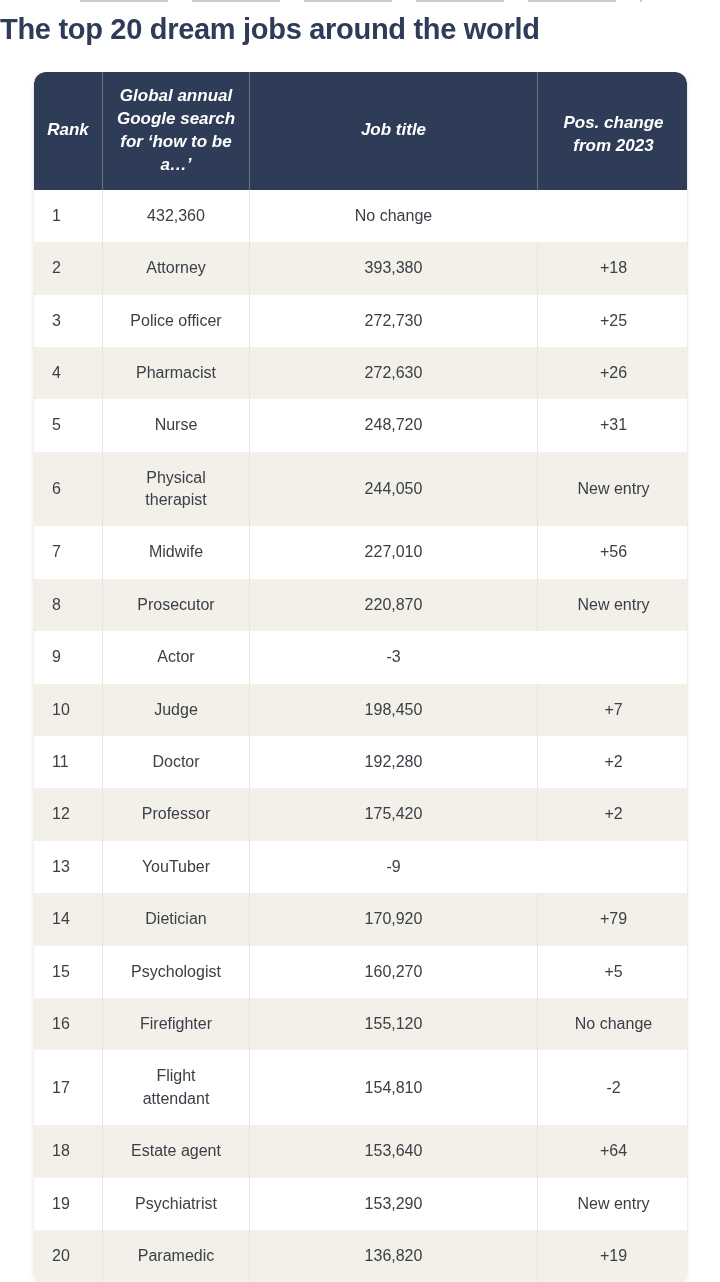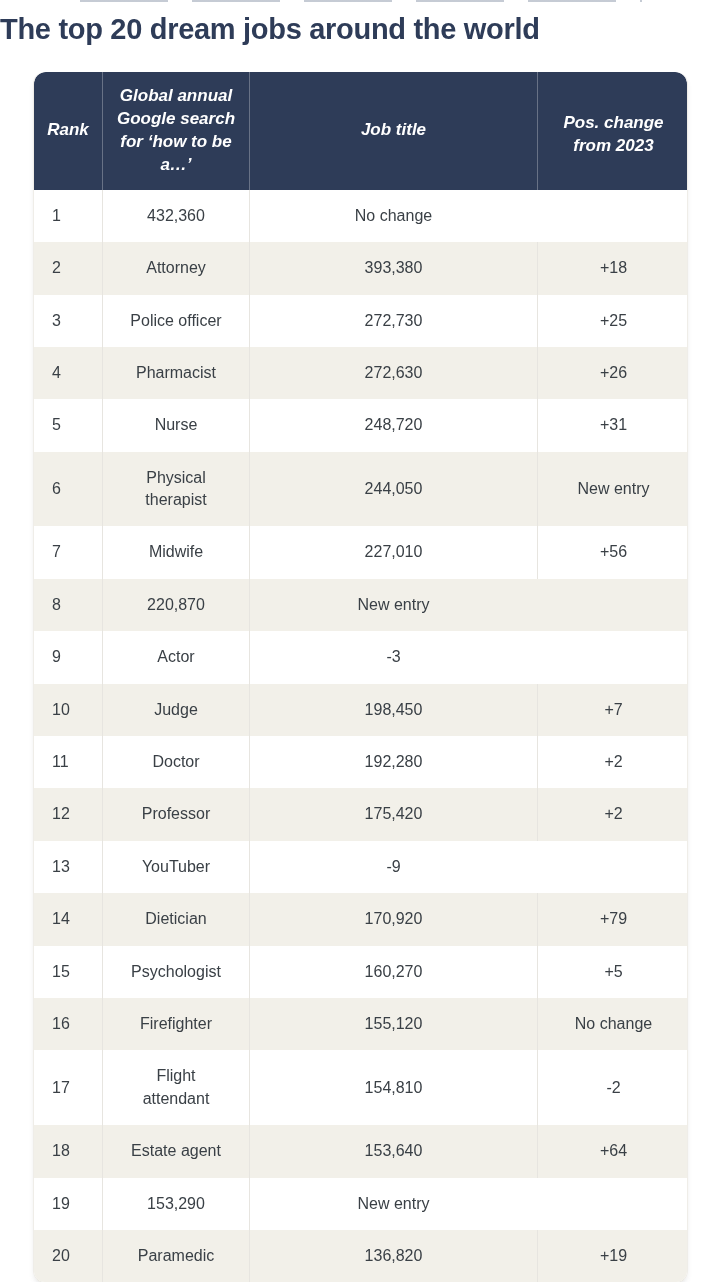--- a/index.html
+++ b/index.html
@@ -150,20 +150,21 @@
 
   <div class="tr">
     <div class="td rank">7</div>
     <div class="td job">Midwife</div>
     <div class="td searches">227,010</div>
     <div class="td change">+56</div>
   </div>
 
   <div class="tr">
     <div class="td rank">8</div>
+    <div class="td job">Prosecutor</div>
     <div class="td searches">220,870</div>
     <div class="td change">New entry</div>
   </div>
 
   <div class="tr">
     <div class="td rank">9</div>
     <div class="td job">Actor</div>
     <div class="td change">-3</div>
   </div>
 
@@ -225,20 +226,21 @@
 
   <div class="tr">
     <div class="td rank">18</div>
     <div class="td job">Estate agent</div>
     <div class="td searches">153,640</div>
     <div class="td change">+64</div>
   </div>
 
   <div class="tr">
     <div class="td rank">19</div>
+    <div class="td job">Psychiatrist</div>
     <div class="td searches">153,290</div>
     <div class="td change">New entry</div>
   </div>
 
   <div class="tr">
     <div class="td rank">20</div>
     <div class="td job">Paramedic</div>
     <div class="td searches">136,820</div>
     <div class="td change">+19</div>
   </div>

